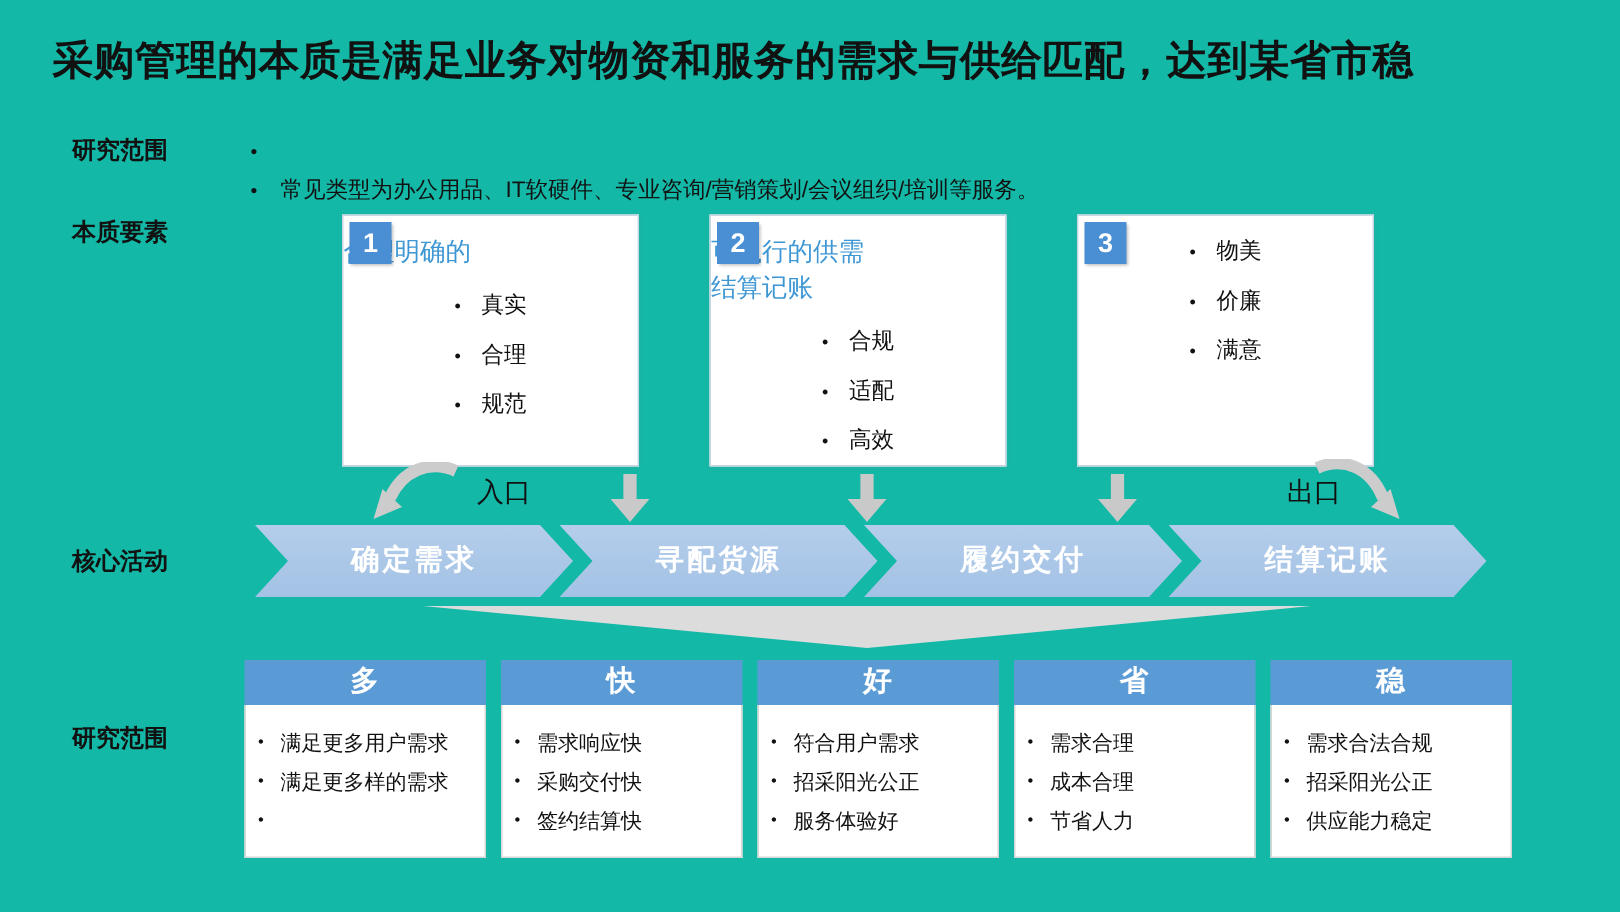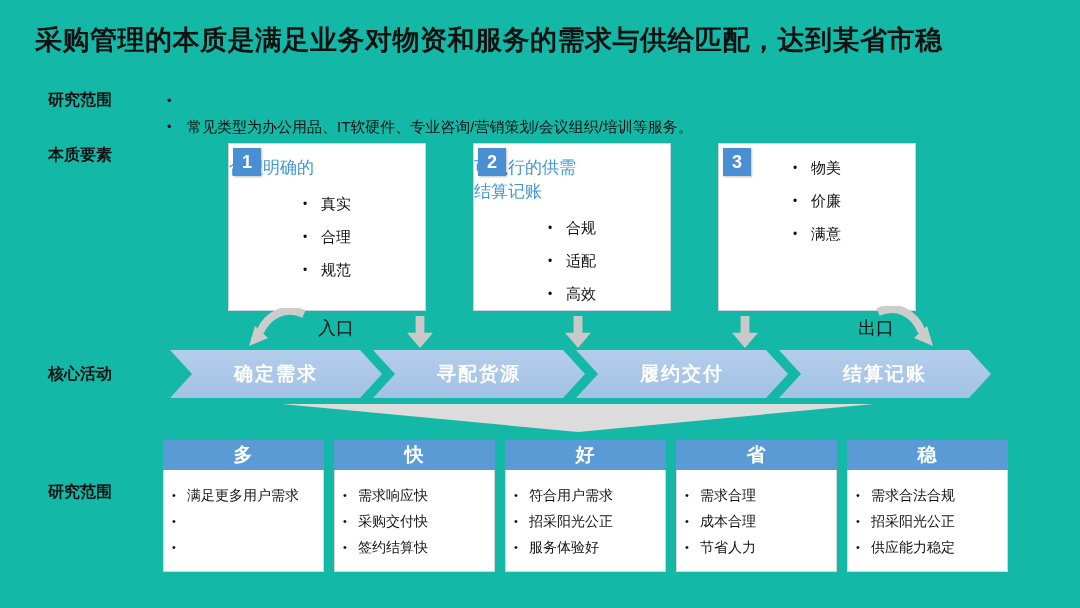--- a/index.html
+++ b/index.html
@@ -202,20 +202,21 @@
 
   <div class="gbox g1">
     <div class="ghead">多</div>
     <div class="gbody">
       <div class="gbullet">
           <span class="dot">•</span>
           <span>满足更多用户需求</span>
         </div>
       <div class="gbullet">
           <span class="dot">•</span>
+          <span>满足更多样的需求</span>
         </div>
       <div class="gbullet">
           <span class="dot">•</span>
         </div>
     </div>
   </div>
 
   <div class="gbox g2">
     <div class="ghead">快</div>
     <div class="gbody">

